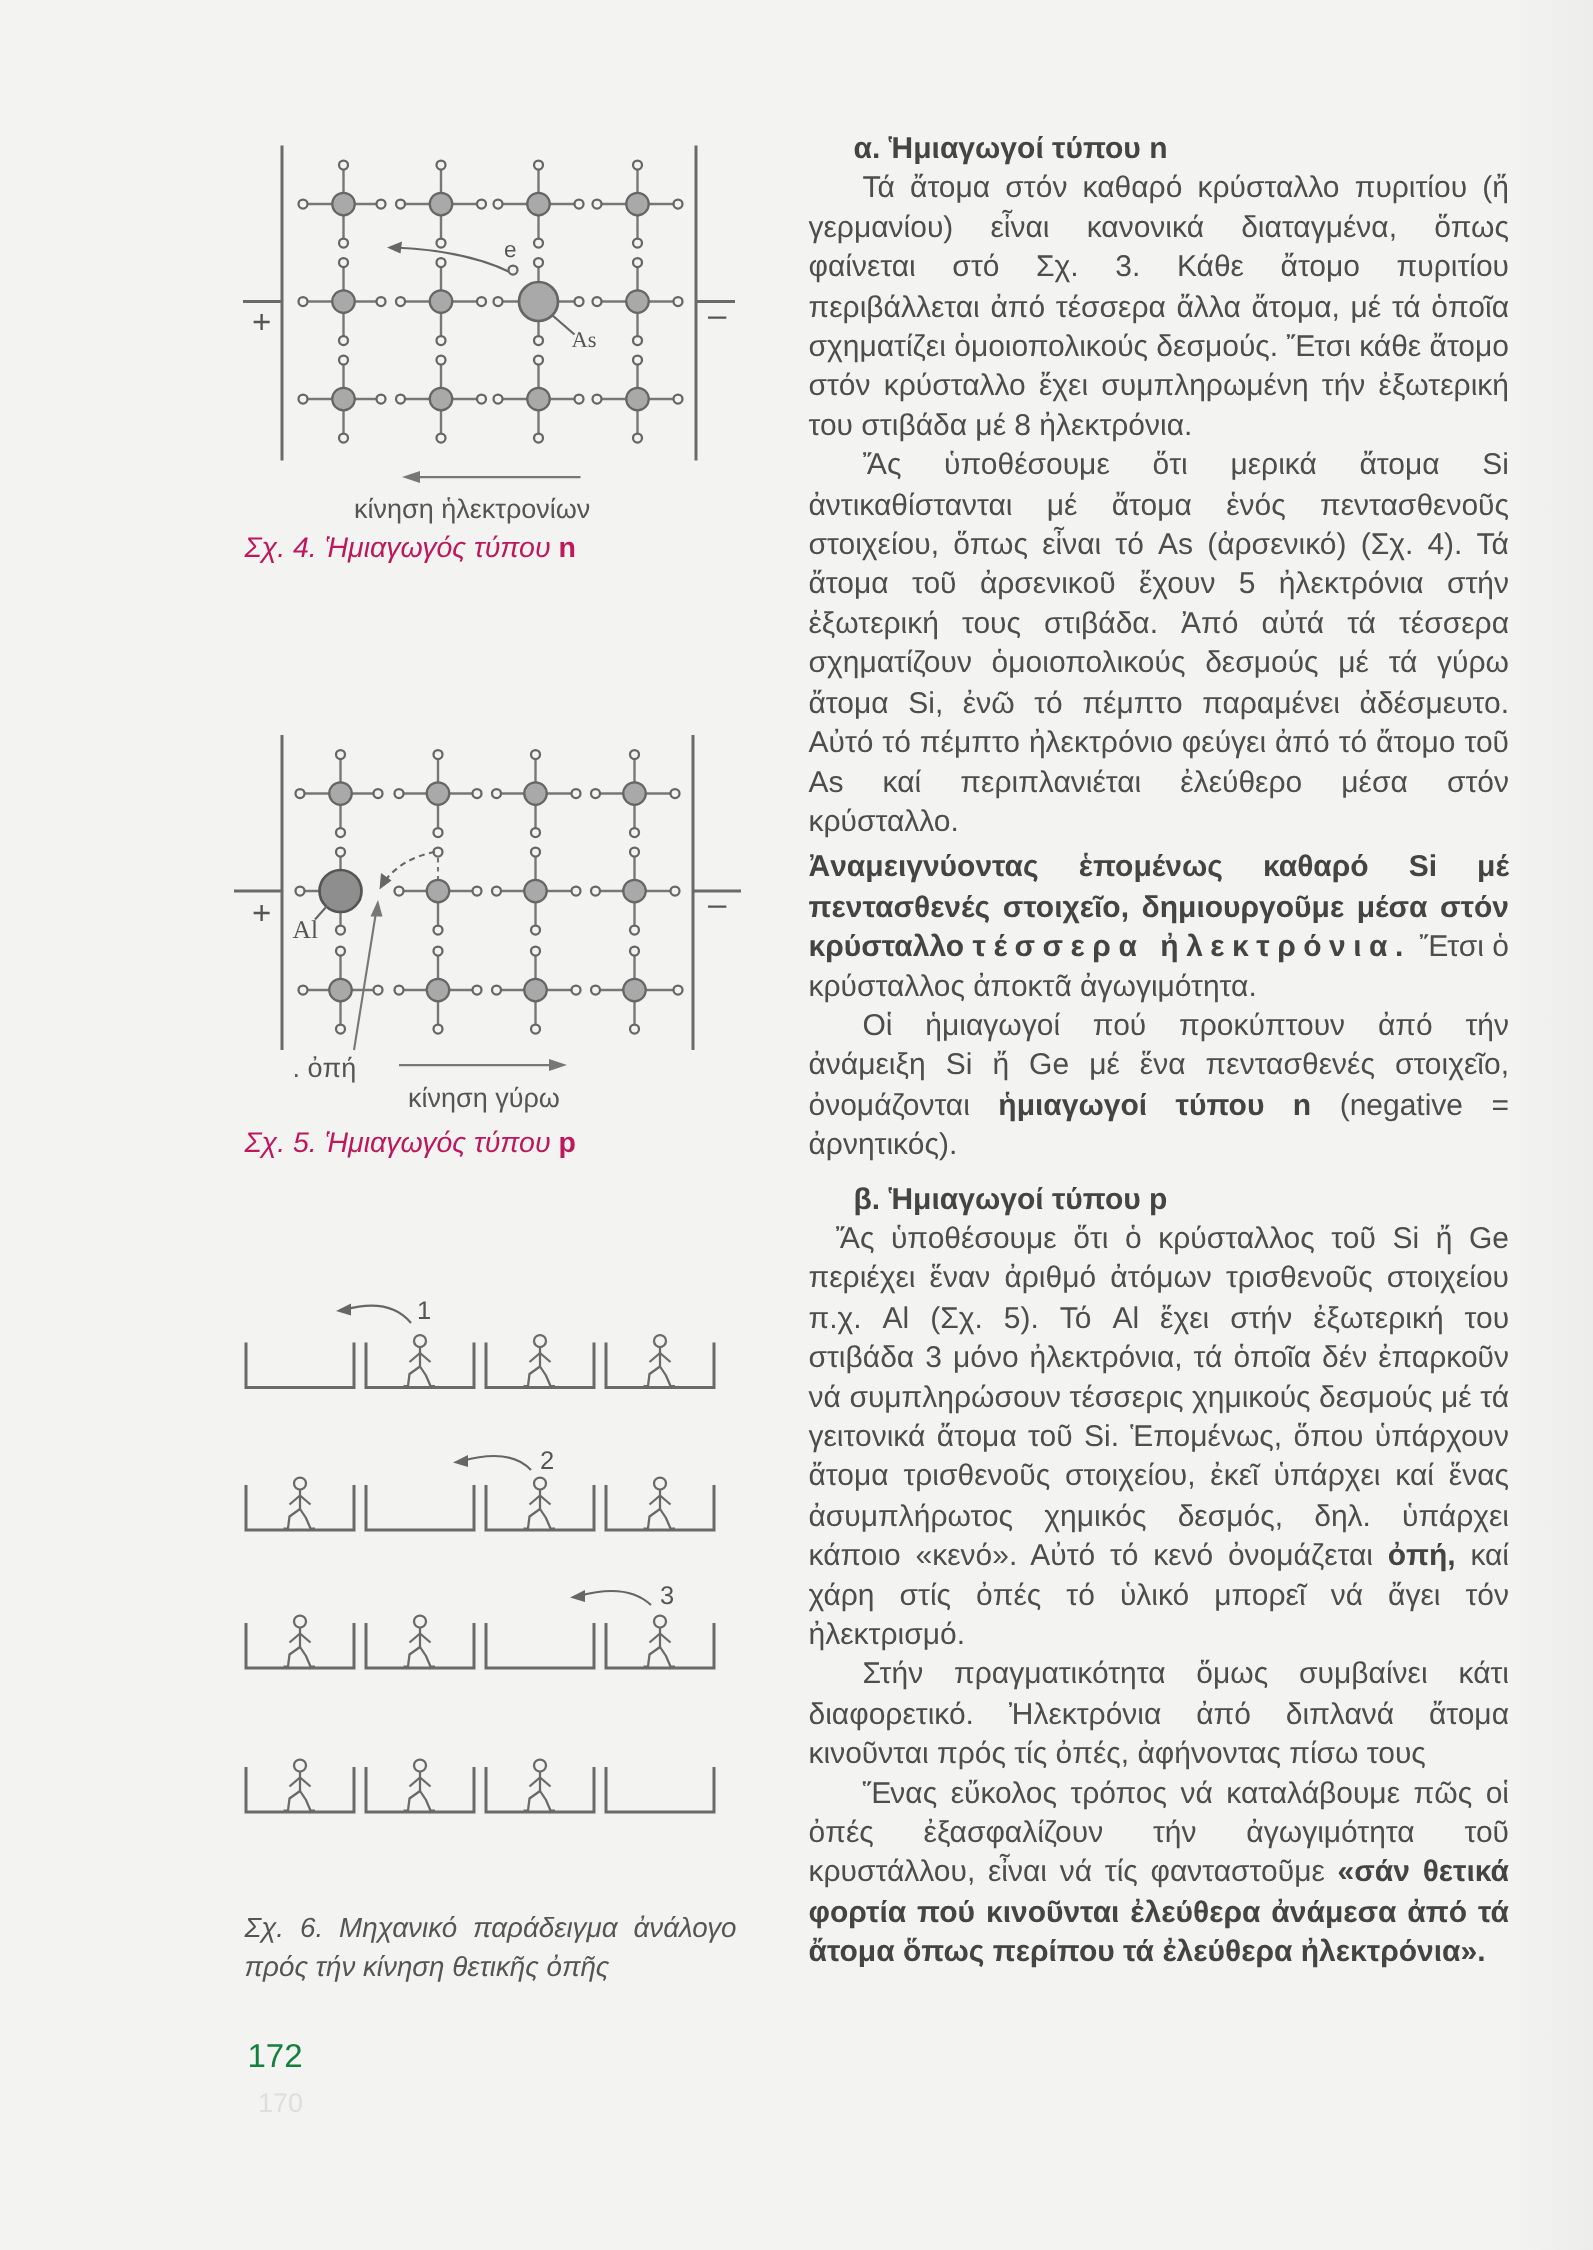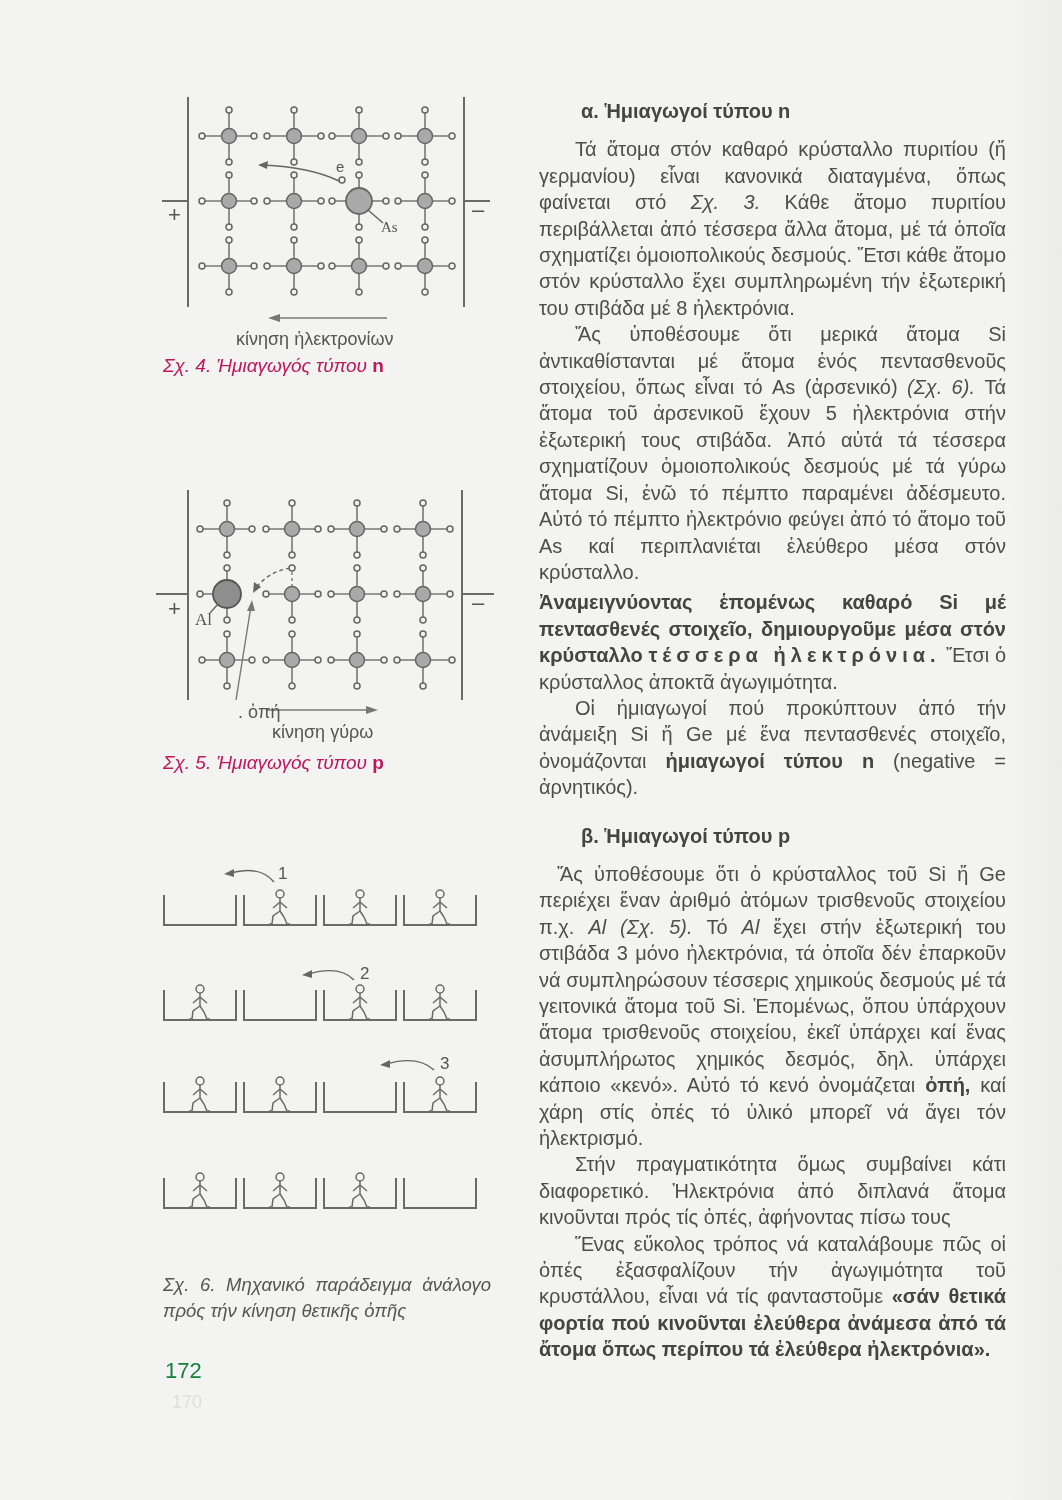--- a/index.html
+++ b/index.html
@@ -35,25 +35,25 @@
     position: absolute; left: 172px; top: 1392px; font-size: 18px; color: #dedede;
   }
   
   .col-right {
     position: absolute; left: 539px; top: 86px; width: 467px;
     font-size: 20px; line-height: 26.4px; color: #4d4d4d;
   }
   .col-right p { margin: 0; text-align: justify; }
   .col-right .indent { text-indent: 36px; }
   .col-right h2 {
-    margin: 12px; font-size: 20px; font-weight: bold; line-height: 26.4px;
+    margin: 0; font-size: 20px; font-weight: bold; line-height: 26.4px;
     padding-left: 30px; color: #444;
   }
   .col-right .b { font-weight: bold; color: #444; }
-  .col-right .i { font-style: italic; }
+  .col-right .i { }
   .col-right .spaced { letter-spacing: 5px; }
   .gap-s { height: 4px; }
   .gap-m { height: 10px; }
 </style>
 </head>
 <body>
 
 <div class="page-shadow"></div>
 
 <div class="fig" style="left:150px; top:85px;">
@@ -287,21 +287,21 @@
 
     <line x1="86" y1="220" x2="101" y2="126" stroke="#777" stroke-width="1.4"></line>
     <polygon points="102,120 97,131 105,131" fill="#777"></polygon>
 
     <line x1="116" y1="230" x2="220" y2="230" stroke="#777" stroke-width="1.5"></line>
     <polygon points="228,230 216,226 216,234" fill="#777"></polygon>
   </svg>
   <span class="fig-label" style="left:18px; top:116px; font-size:22px;">+</span>
   <span class="fig-label" style="left:322px; top:110px; font-size:22px;">–</span>
   <span class="fig-label" style="left:45px; top:130px; font-family:'Liberation Serif',serif; font-size:17px;">Al</span>
-  <span class="fig-label" style="left:45px; top:222px;margin-left:43px;">. ὀπή</span>
+  <span class="fig-label" style="left:45px; top:222px;">. ὀπή</span>
   <span class="fig-label" style="left:122px; top:242px;">κίνηση γύρω</span>
 </div>
 <div class="fig-caption" style="left:163px; top:752px;">
   <span>Σχ. 5. Ἡμιαγωγός τύπου</span>
   <span class="bold-letter">p</span>
 </div>
 
 <div class="fig" style="left:150px; top:860px;">
   <svg width="350" height="380" viewBox="0 0 350 380">
     <defs>
@@ -375,21 +375,21 @@
 
 <div class="col-right">
   <h2>α. Ἡμιαγωγοί τύπου n</h2>
   <p class="indent">
     <span>Τά ἄτομα στόν καθαρό κρύσταλλο πυριτίου (ἤ γερμανίου) εἶναι κανονικά διαταγμένα, ὅπως φαίνεται στό</span>
     <span class="i">Σχ. 3.</span>
     <span>Κάθε ἄτομο πυριτίου περιβάλλεται ἀπό τέσσερα ἄλλα ἄτομα, μέ τά ὁποῖα σχηματίζει ὁμοιοπολικούς δεσμούς. Ἔτσι κάθε ἄτομο στόν κρύσταλλο ἔχει συμπληρωμένη τήν ἐξωτερική του στιβάδα μέ 8 ἠλεκτρόνια.</span>
   </p>
   <p class="indent">
     <span>Ἄς ὑποθέσουμε ὅτι μερικά ἄτομα Si ἀντικαθίστανται μέ ἄτομα ἑνός πεντασθενοῦς στοιχείου, ὅπως εἶναι τό As (ἀρσενικό)</span>
-    <span class="i">(Σχ. 6).</span>
+    <span class="i">(Σχ. 4).</span>
     <span>Τά ἄτομα τοῦ ἀρσενικοῦ ἔχουν 5 ἠλεκτρόνια στήν ἐξωτερική τους στιβάδα. Ἀπό αὐτά τά τέσσερα σχηματίζουν ὁμοιοπολικούς δεσμούς μέ τά γύρω ἄτομα Si, ἐνῶ τό πέμπτο παραμένει ἀδέσμευτο. Αὐτό τό πέμπτο ἠλεκτρόνιο φεύγει ἀπό τό ἄτομο τοῦ As καί περιπλανιέται ἐλεύθερο μέσα στόν κρύσταλλο.</span>
   </p>
   <div class="gap-s"></div>
   <p>
     <span class="b">Ἀναμειγνύοντας ἑπομένως καθαρό Si μέ πεντασθενές στοιχεῖο, δημιουργοῦμε μέσα στόν κρύσταλλο</span>
     <span class="b spaced">τέσσερα ἠλεκτρόνια.</span>
     <span>Ἔτσι ὁ κρύσταλλος ἀποκτᾶ ἀγωγιμότητα.</span>
   </p>
   <p class="indent">
     <span>Οἱ ἡμιαγωγοί πού προκύπτουν ἀπό τήν ἀνάμειξη Si ἤ Ge μέ ἕνα πεντασθενές στοιχεῖο, ὀνομάζονται</span>

